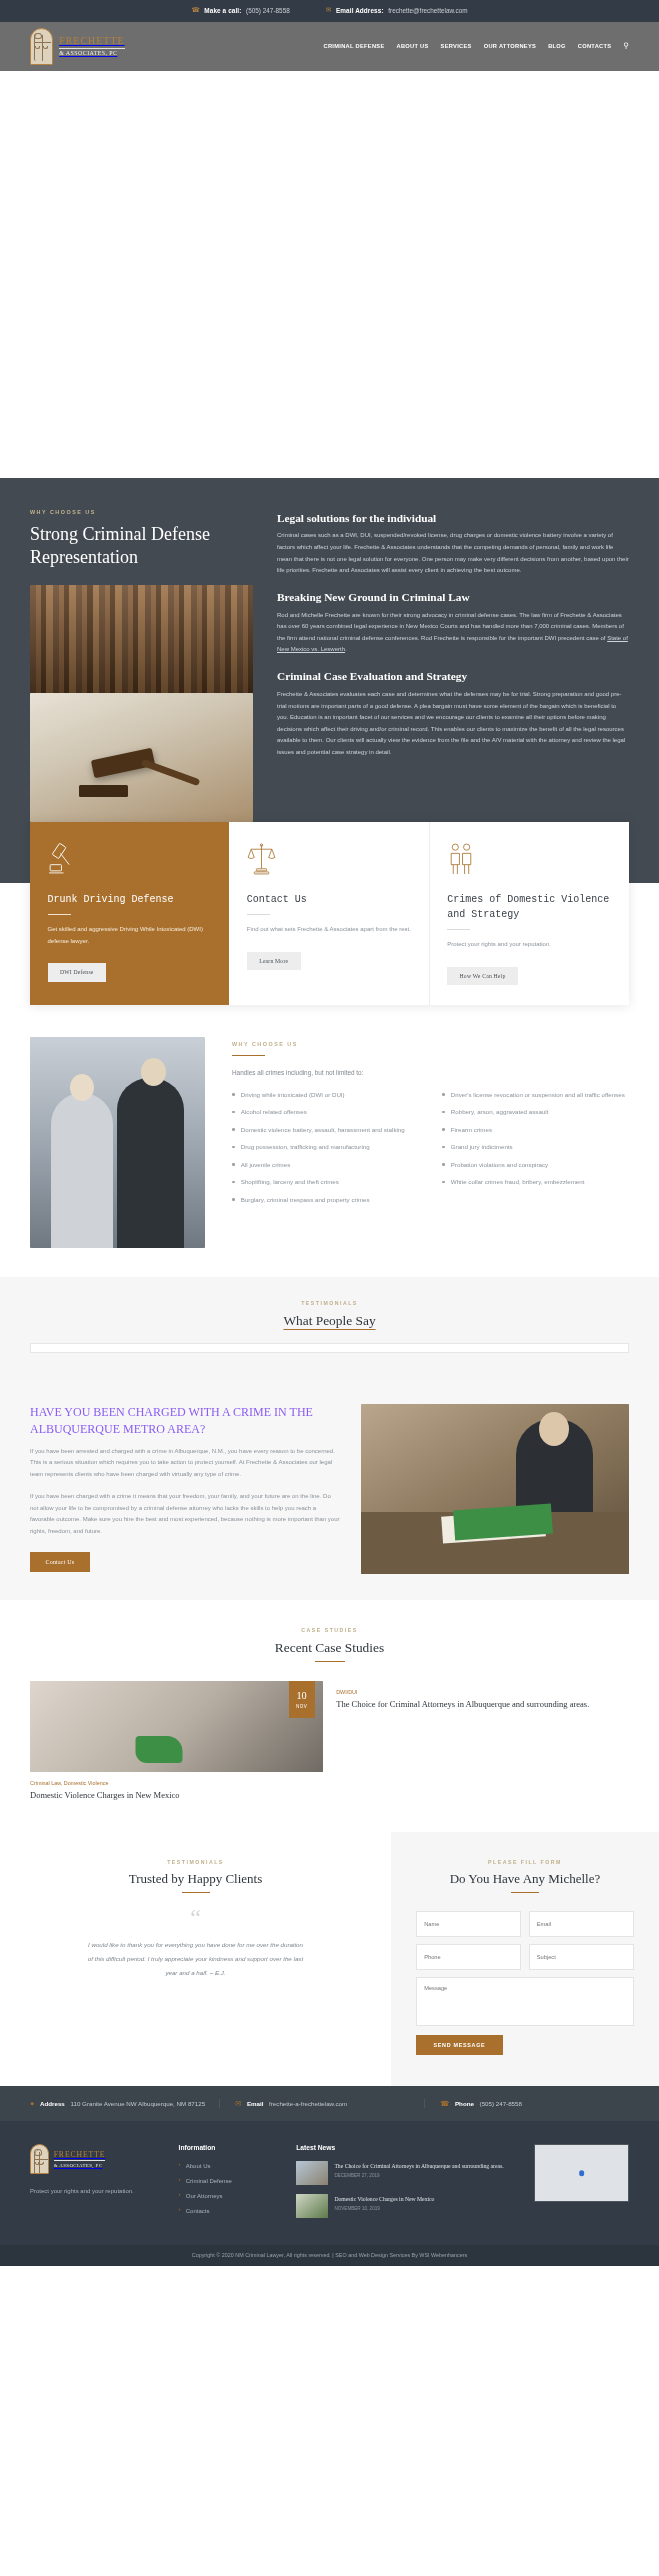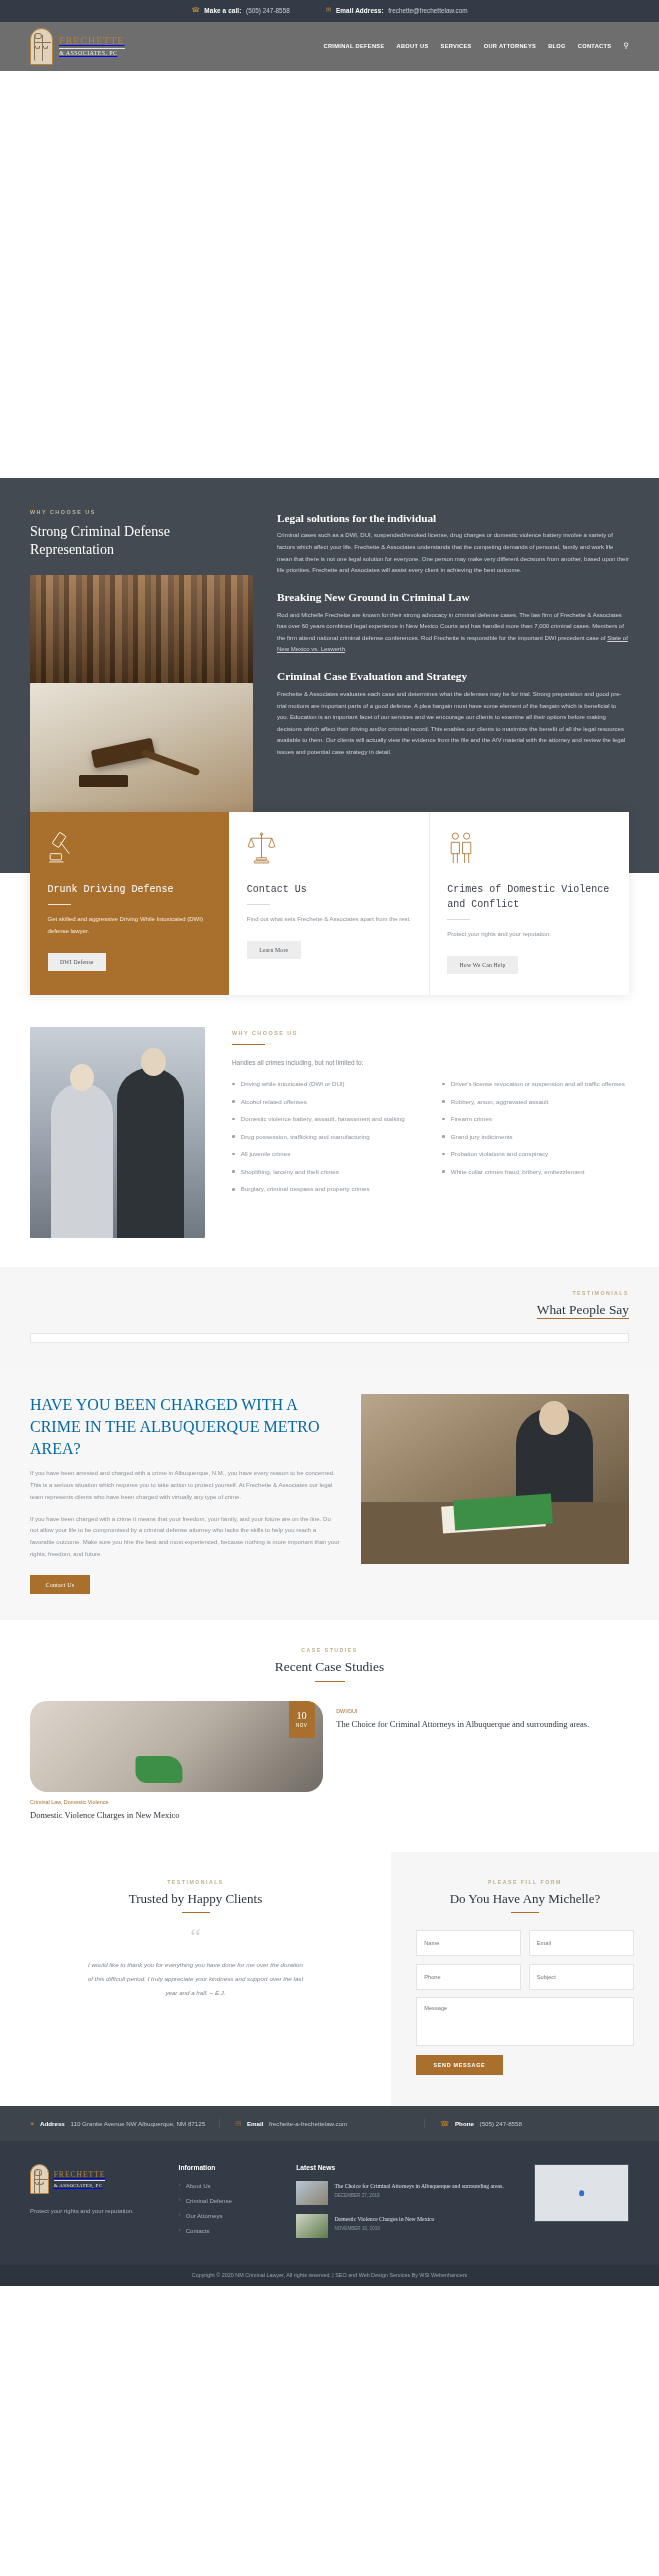--- a/index.html
+++ b/index.html
@@ -79,21 +79,21 @@
 
   
   .dark-sec { background: #434a51; padding: 31px 30px 0; position: relative; }
   .dark-inner { display: flex; gap: 24px; }
   .dark-left { width: 223px; flex: none; }
   .eyebrow {
     font-size: 5.4px; letter-spacing: 1.5px; font-weight: bold;
     color: #c5b491; text-transform: uppercase; margin-bottom: 8.2px;
   }
   .dark-h1 {
-    font-family: "Liberation Serif", serif; font-size: 14px;
+    font-family: "Liberation Serif", serif; font-size: 18px;
     color: #ffffff; line-height: 1.3; font-weight: normal; margin-bottom: 15.5px;
   }
   .photo-books {
     width: 223px; height: 108px; border-radius: 1px;
     background:
       repeating-linear-gradient(90deg,#6b4a2e 0 5.7px,#8a6039 5.7px 10.8px,#57391f 10.8px 16.5px,#9c7044 16.5px 23px),
       #5c4024;
     position: relative; overflow: hidden;
   }
   .photo-books:after {
@@ -178,35 +178,35 @@
   .bullets li {
     font-size: 6.2px; line-height: 1.75; color: #8b9299;
     margin-bottom: 6.7px; padding-left: 8.8px; position: relative;
   }
   .bullets li:before {
     content: ""; position: absolute; left: 0; top: 3.6px;
     width: 2.6px; height: 2.6px; background: #9aa1a8; border-radius: 50%;
   }
 
   
-  .testi-bar { background: #f6f6f6; padding: 23px 30px 27px; text-align: right; }
+  .testi-bar { background: #f6f6f6; padding: 23px 30px 27px; text-align: center; }
   .testi-eyebrow { font-size: 5.2px; letter-spacing: 1.5px; color: #bfae8a; font-weight: bold; margin-bottom: 6.2px; }
   .testi-title { font-family: "Liberation Serif", serif; font-size: 13.4px; color: #2f353b; font-weight: normal; }
   .testi-title u { text-decoration-color: #a8702c; text-underline-offset: 3.6px; }
   .testi-ph {
     max-width: 600px; margin: 14.4px auto 0; height: 10.3px;
     border: 0.5px solid #e6e6e6; background: #fff;
   }
 
   
   .charged { display: flex; gap: 20.6px; padding: 24px 30px 26px; background: #f7f7f7; }
   .charged-left { flex: 1; }
   .charged-h {
-    font-family: "Liberation Serif", serif; font-size: 16px; line-height: 1.38;
-    color: #0369a1; font-weight: normal; text-transform: uppercase; margin-bottom: 8.2px;
+    font-family: "Liberation Serif", serif; font-size: 12px; line-height: 1.38;
+    color: #8b5cf6; font-weight: normal; text-transform: uppercase; margin-bottom: 8.2px;
   }
   .charged-p { font-size: 6px; line-height: 1.95; color: #8b9299; margin-bottom: 10.3px; }
   .charged-btn {
     display: inline-block; background: #a8702c; color: #fff; border: none;
     padding: 6.7px 15.5px; font-size: 6px; cursor: pointer;
     font-family: "Liberation Serif", serif; letter-spacing: 0.2px; margin-top: 4.1px;
   }
   .charged-photo {
     width: 268px; height: 170px; flex: none; border-radius: 1px; overflow: hidden;
     background: linear-gradient(150deg,#b9a68c 0%,#8f7b60 45%,#5d4e3a 100%);
@@ -220,21 +220,21 @@
 
   
   .cases { padding: 27px 30px 30px; text-align: center; background: #fff; }
   .cases-eyebrow { font-size: 5.2px; letter-spacing: 1.5px; color: #bfae8a; font-weight: bold; margin-bottom: 6.2px; }
   .cases-title { font-family: "Liberation Serif", serif; font-size: 13.4px; color: #2f353b; font-weight: normal; margin-bottom: 5.2px; }
   .cases-rule { width: 30px; height: 1px; background: #a8702c; margin: 0 auto 19.6px; }
   .case-grid { display: flex; gap: 13.4px; text-align: left; }
   .case { flex: 1; }
   .case-thumb { width: 100%; height: 91px; position: relative; overflow: hidden; border-radius: 0.5px; }
   .t1 { background: linear-gradient(135deg,#f5d98f 0%,#d9a94a 40%,#8d6524 100%); }
-  .t2 { background: linear-gradient(135deg,#ded6cd 0%,#b9b0a5 50%,#6f6a63 100%); border-radius: 17px; }
+  .t2 { background: linear-gradient(135deg,#ded6cd 0%,#b9b0a5 50%,#6f6a63 100%); }
   .t3 { background: linear-gradient(180deg,#9fc4dd 0%,#cfc8ba 35%,#b3a894 100%); }
   .t1:after { content:""; position:absolute; left:50%; bottom:7.2px; width:49px; height:19.6px; background:#2d2a26; border-radius:3.1px; transform:translateX(-20%) rotate(-6deg); }
   .t2:after { content:""; position:absolute; left:44%; bottom:9.3px; width:47px; height:27px; background:#3e8f46; border-radius:4.1px 15.5px 4.1px 11.3px; transform:translateX(-50%); }
   .t3:after { content:""; position:absolute; left:0; bottom:0; width:100%; height:40px; background:#cdbfa6; }
   .case-date {
     position: absolute; right: 8.2px; top: 0; width: 26px; height: 37px;
     background: #a8702c; color: #fff; display: flex; flex-direction: column;
     align-items: center; justify-content: center; z-index: 2;
   }
   .cd-day { font-family: "Liberation Serif", serif; font-size: 10.3px; line-height: 1; }
@@ -425,21 +425,21 @@
           <circle cx="16" cy="10" r="6"></circle>
           <circle cx="38" cy="10" r="6"></circle>
           <path d="M8 22 h16 v22 h-16 z"></path>
           <path d="M30 22 h16 v22 h-16 z"></path>
           <line x1="12" y1="44" x2="12" y2="62"></line>
           <line x1="20" y1="44" x2="20" y2="62"></line>
           <line x1="34" y1="44" x2="34" y2="62"></line>
           <line x1="42" y1="44" x2="42" y2="62"></line>
         </svg>
       </div>
-      <h4 class="card-title">Crimes of Domestic Violence and Conflict</h4>
+      <h4 class="card-title">Crimes of Domestic Violence and Strategy</h4>
       <div class="card-rule"></div>
       <p class="card-desc">Protect your rights and your reputation.</p>
       <button class="card-btn">How We Can Help</button>
     </div>
   </div>
 </div>
 
 <div class="light-sec">
   <div class="couple-photo">
     <span class="cp-p1"></span>

